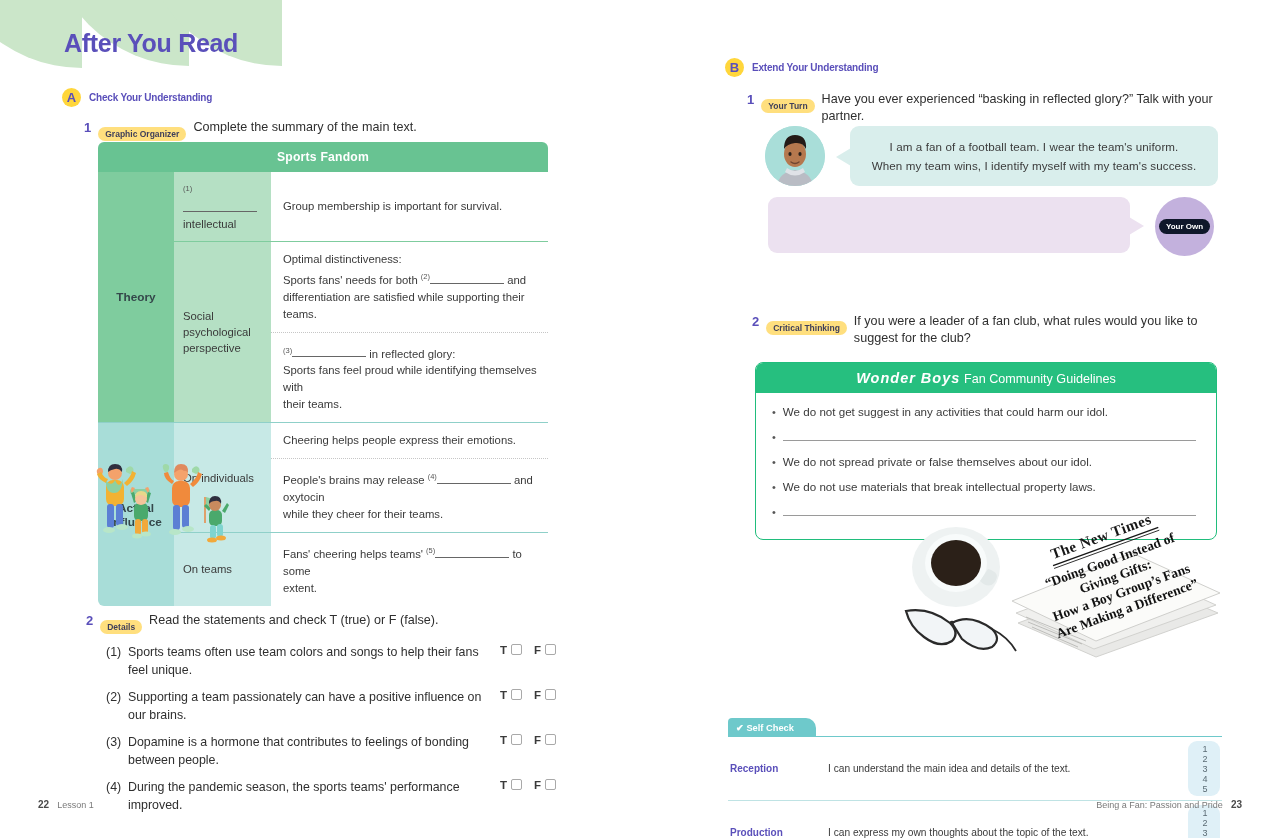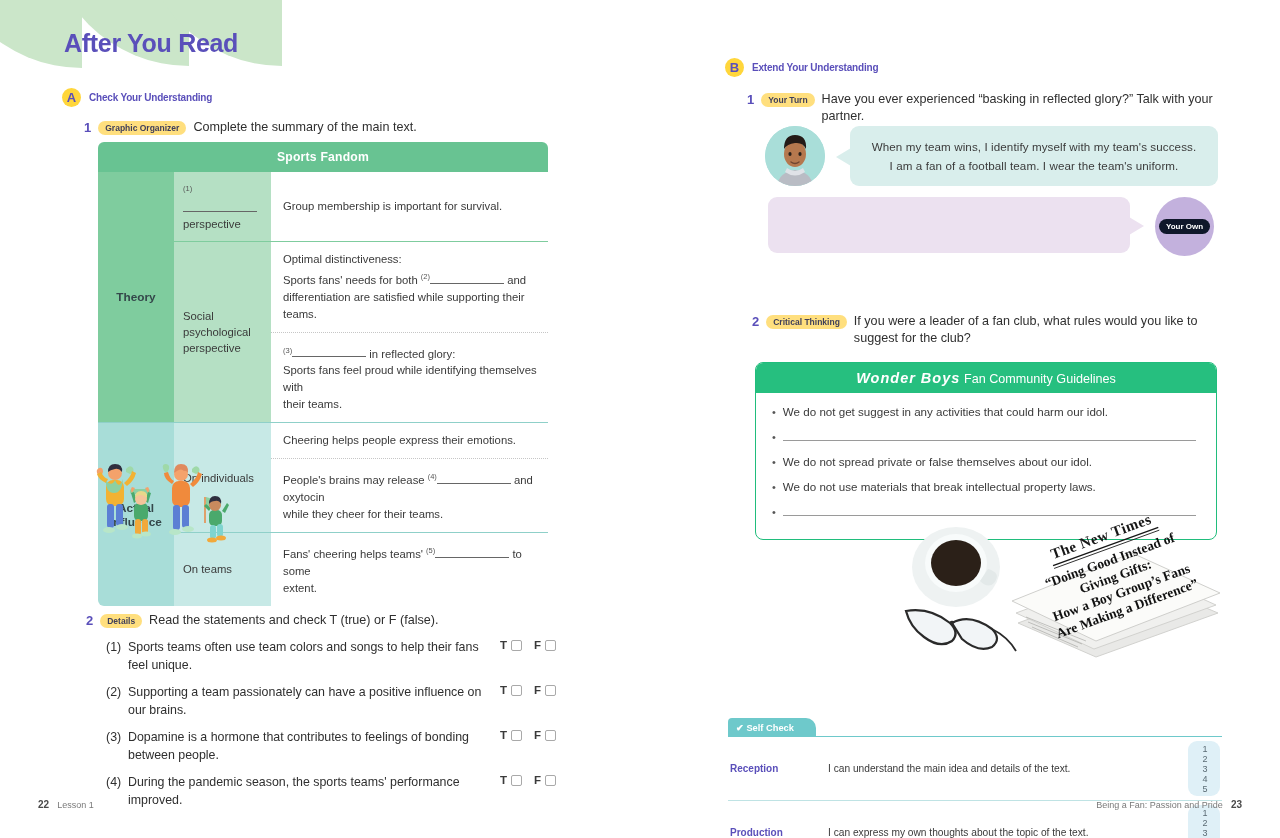--- a/index.html
+++ b/index.html
@@ -40,21 +40,21 @@
   }
   .section-title { font-size: 10px; font-weight: bold; color: #5a4fba; letter-spacing: -0.2px; }
 
   .q-line { display: flex; align-items: flex-start; gap: 7px; }
   .q-num { color: #5a4fba; font-weight: bold; font-size: 13px; line-height: 17px; flex: 0 0 auto; }
   .tag {
     background: #ffdf7e; color: #3f3f5a;
     font-size: 8.5px; font-weight: bold;
     padding: 2.5px 7px; border-radius: 9px;
     white-space: nowrap; flex: 0 0 auto; line-height: 1;
-    margin-top: 2px;
+    margin-top: 8px;
   }
   .q-text { font-size: 12.6px; color: #2f2f2f; line-height: 17px; }
 
   
   .left-col { position: absolute; left: 0; top: 0; width: 620px; height: 838px; }
   .secA { position: absolute; left: 62px; top: 88px; width: 500px; }
   .q1 { margin-top: 12px; margin-left: 22px; }
 
   
   table.fandom {
@@ -209,21 +209,21 @@
 
     <table class="fandom">
       <tbody>
           <tr>
         <th class="th-head" colspan="3">Sports Fandom</th>
       </tr>
       <tr>
         <td class="c-theory" rowspan="3">Theory</td>
         <td class="c-sub-g">
           <span class="sup">(1)</span><span class="blank"></span><br>
-          <span>perspective</span>
+          <span>intellectual</span>
         </td>
         <td class="c-body">Group membership is important for survival.</td>
       </tr>
       <tr class="rowline-g">
         <td class="c-sub-g" rowspan="2">Social psychological perspective</td>
         <td class="c-body">
           <span>Optimal distinctiveness:</span><br>
           <span>Sports fans' needs for both</span>
           <span class="sup">(2)</span><span class="blank"></span>
           <span>and</span><br>
@@ -417,22 +417,22 @@
         <path d="M22 42 q8 6 16 0 l2 4 q-10 7 -20 0z" fill="#dfe2e7"></path>
         <ellipse cx="30" cy="28" rx="11" ry="13" fill="#b5784e"></ellipse>
         <path d="M19 23 q0 -14 11 -14 q12 0 11 14 q-3 -7 -11 -6 q-8 1 -11 6z" fill="#241b17"></path>
         <ellipse cx="25" cy="28" rx="1.6" ry="1.9" fill="#2a211c"></ellipse>
         <ellipse cx="35" cy="28" rx="1.6" ry="1.9" fill="#2a211c"></ellipse>
         <path d="M26 36 q4 3 8 0" stroke="#6e4530" stroke-width="1.4" fill="none" stroke-linecap="round"></path>
       </svg>
     </div>
     <div class="tail-l"></div>
     <div class="bubble-1">
+      <p>I am a fan of a football team. I wear the team's uniform.</p>
       <p>When my team wins, I identify myself with my team's success.</p>
-      <p>I am a fan of a football team. I wear the team's uniform.</p>
     </div>
   </div>
 
   <div class="bubble-2"></div>
   <div class="tail-r"></div>
   <div class="yourown-circle">
     <span class="yourown-pill">Your Own</span>
   </div>
 
   <div class="q-line qB2">

